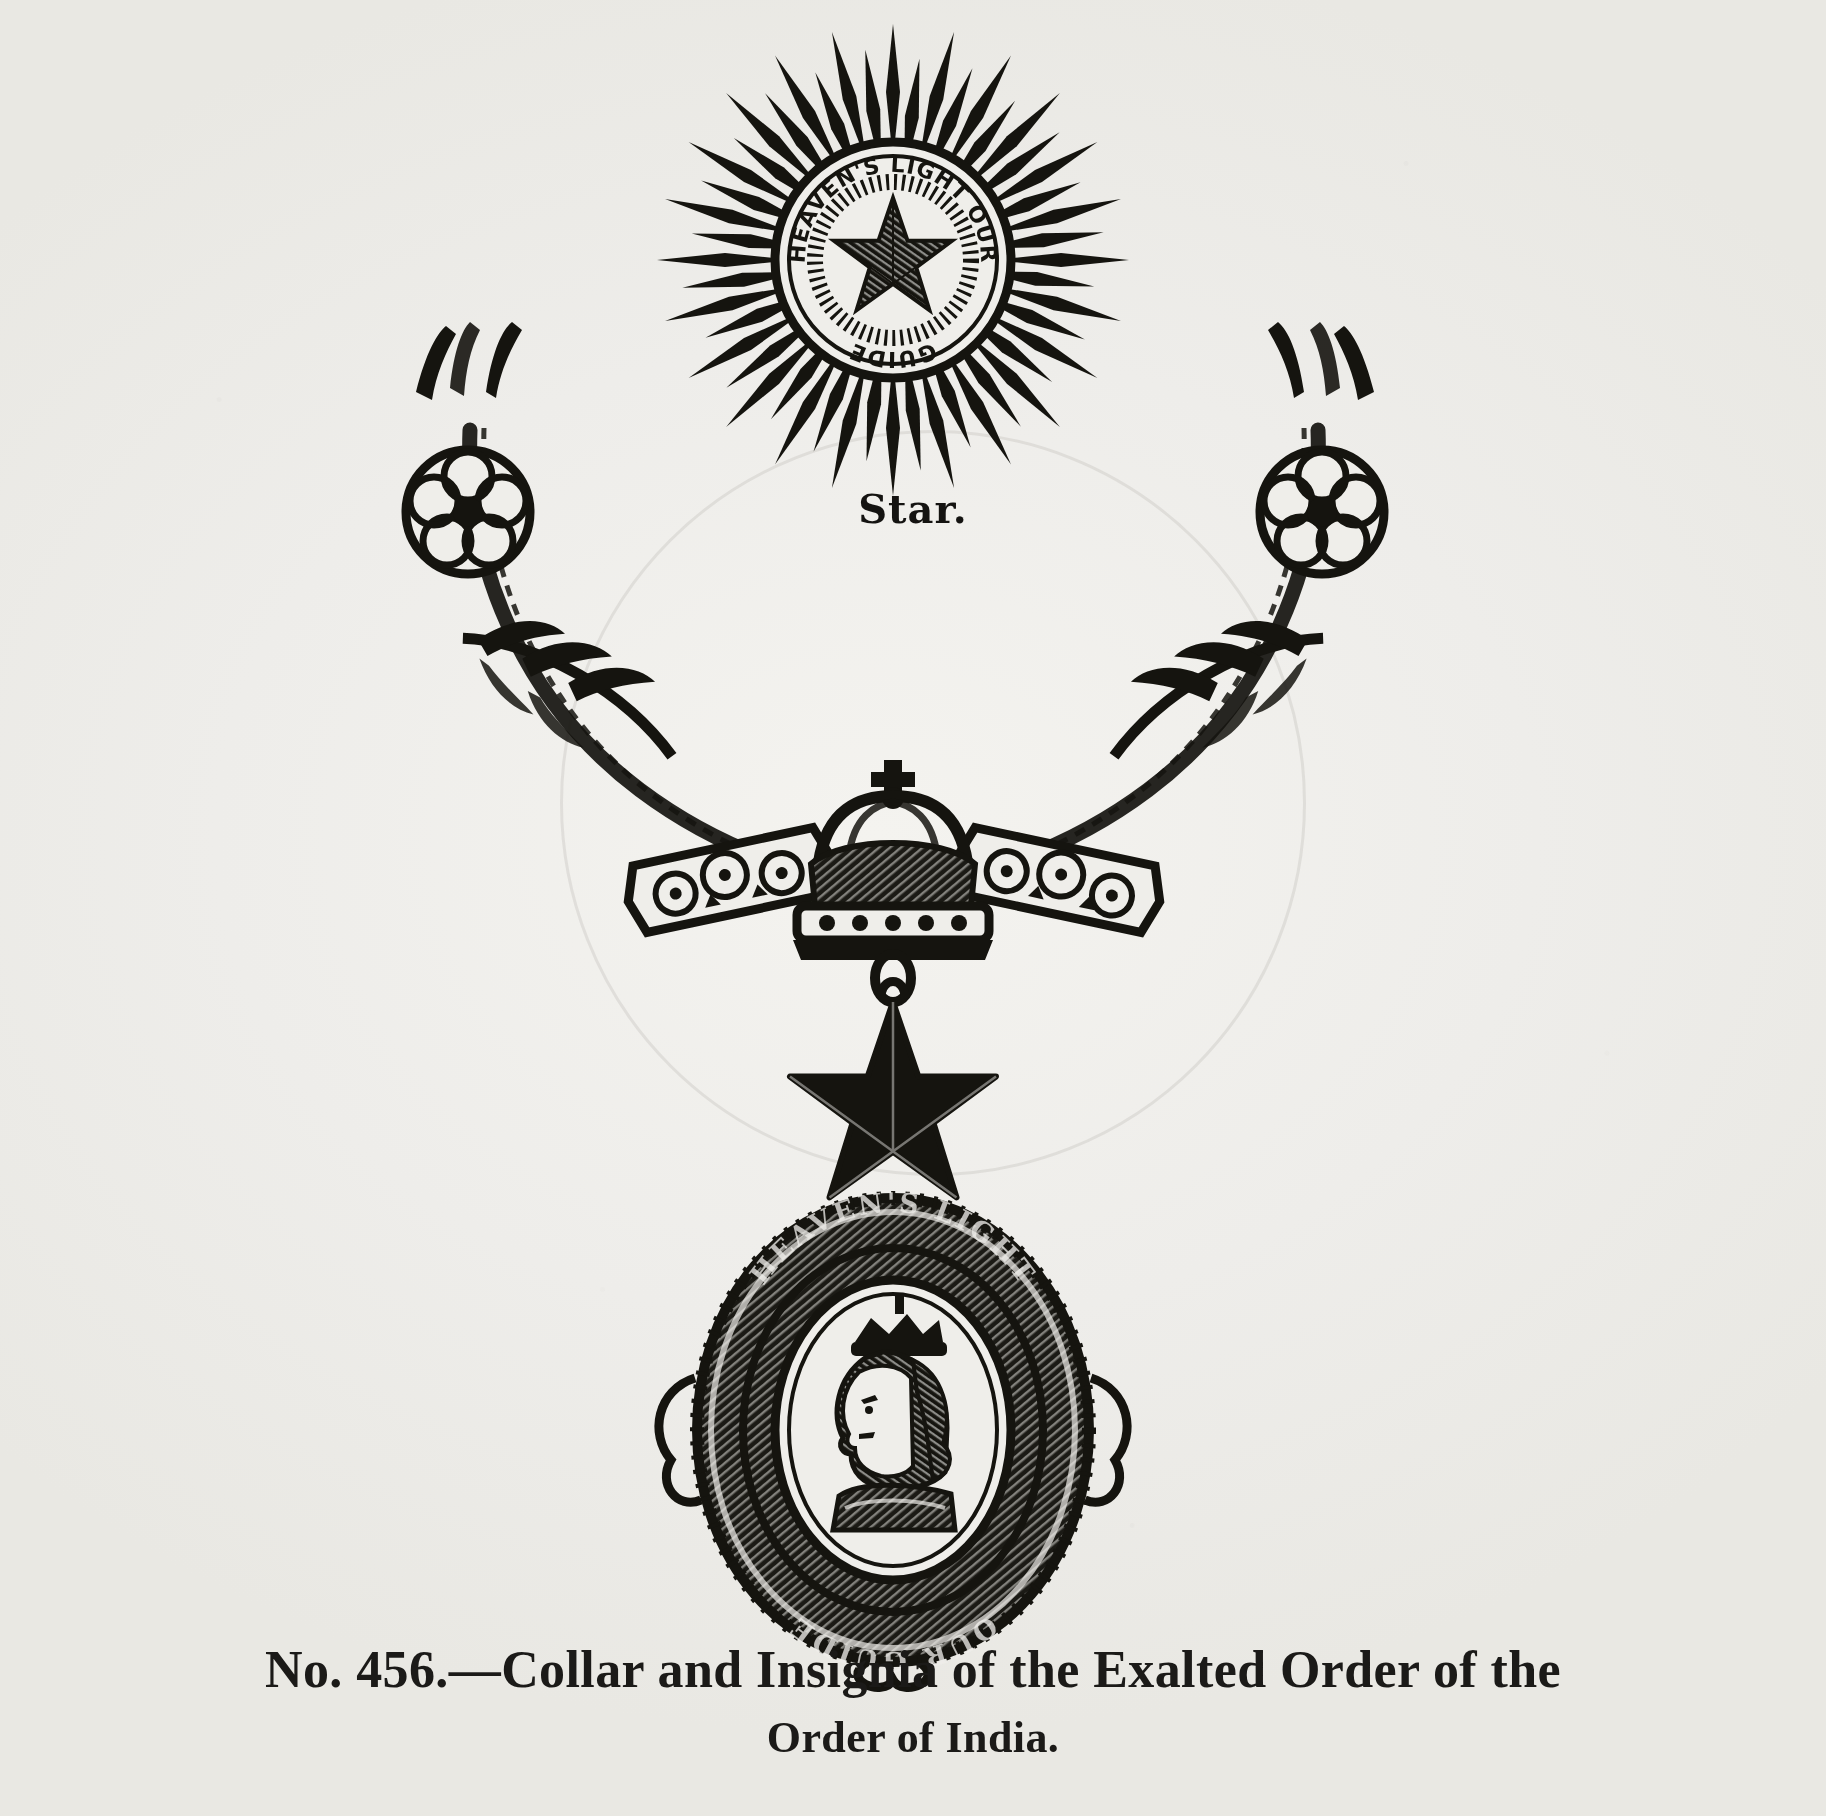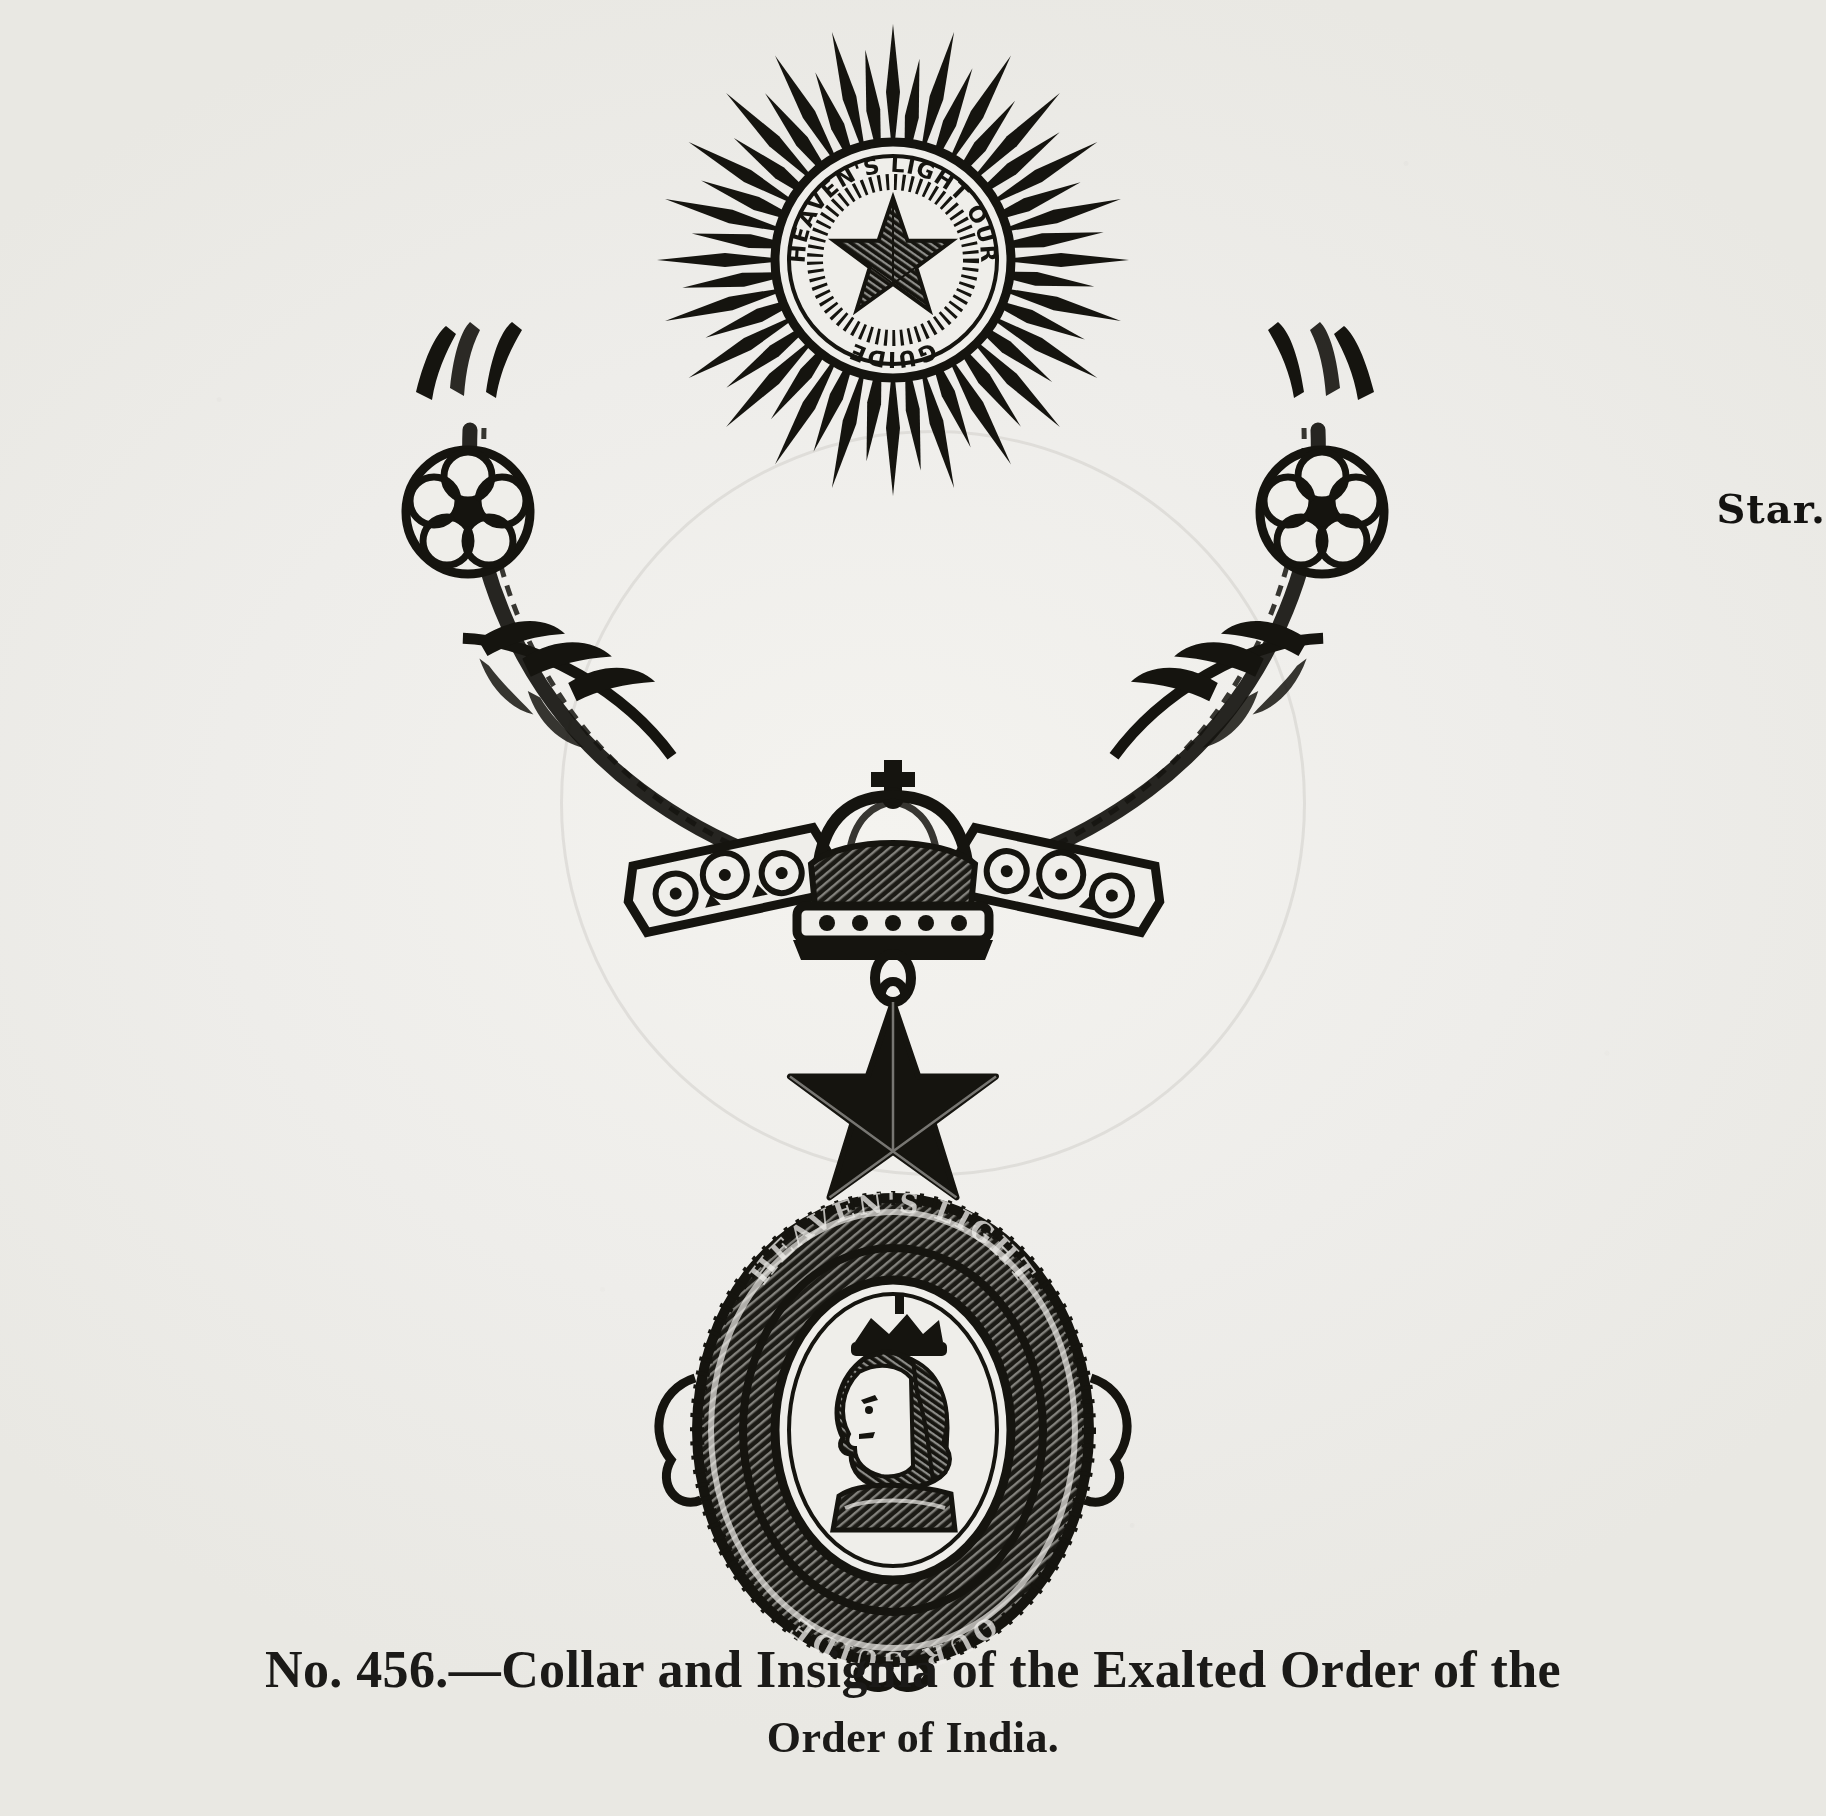--- a/index.html
+++ b/index.html
@@ -68,21 +68,21 @@
   }
   #caption-line2 {
     top: 1712px;
     font-size: 44px;
   }
   #star-label {
     position: absolute;
     left: 0;
     right: 0;
     top: 485px;
-    text-align: right;
+    text-align: center;
     font-family: "DejaVu Serif", serif;
     font-size: 40px;
     font-weight: bold;
     color: #141311;
     letter-spacing: 1px;
   }
 </style>
 </head>
 <body>
 

